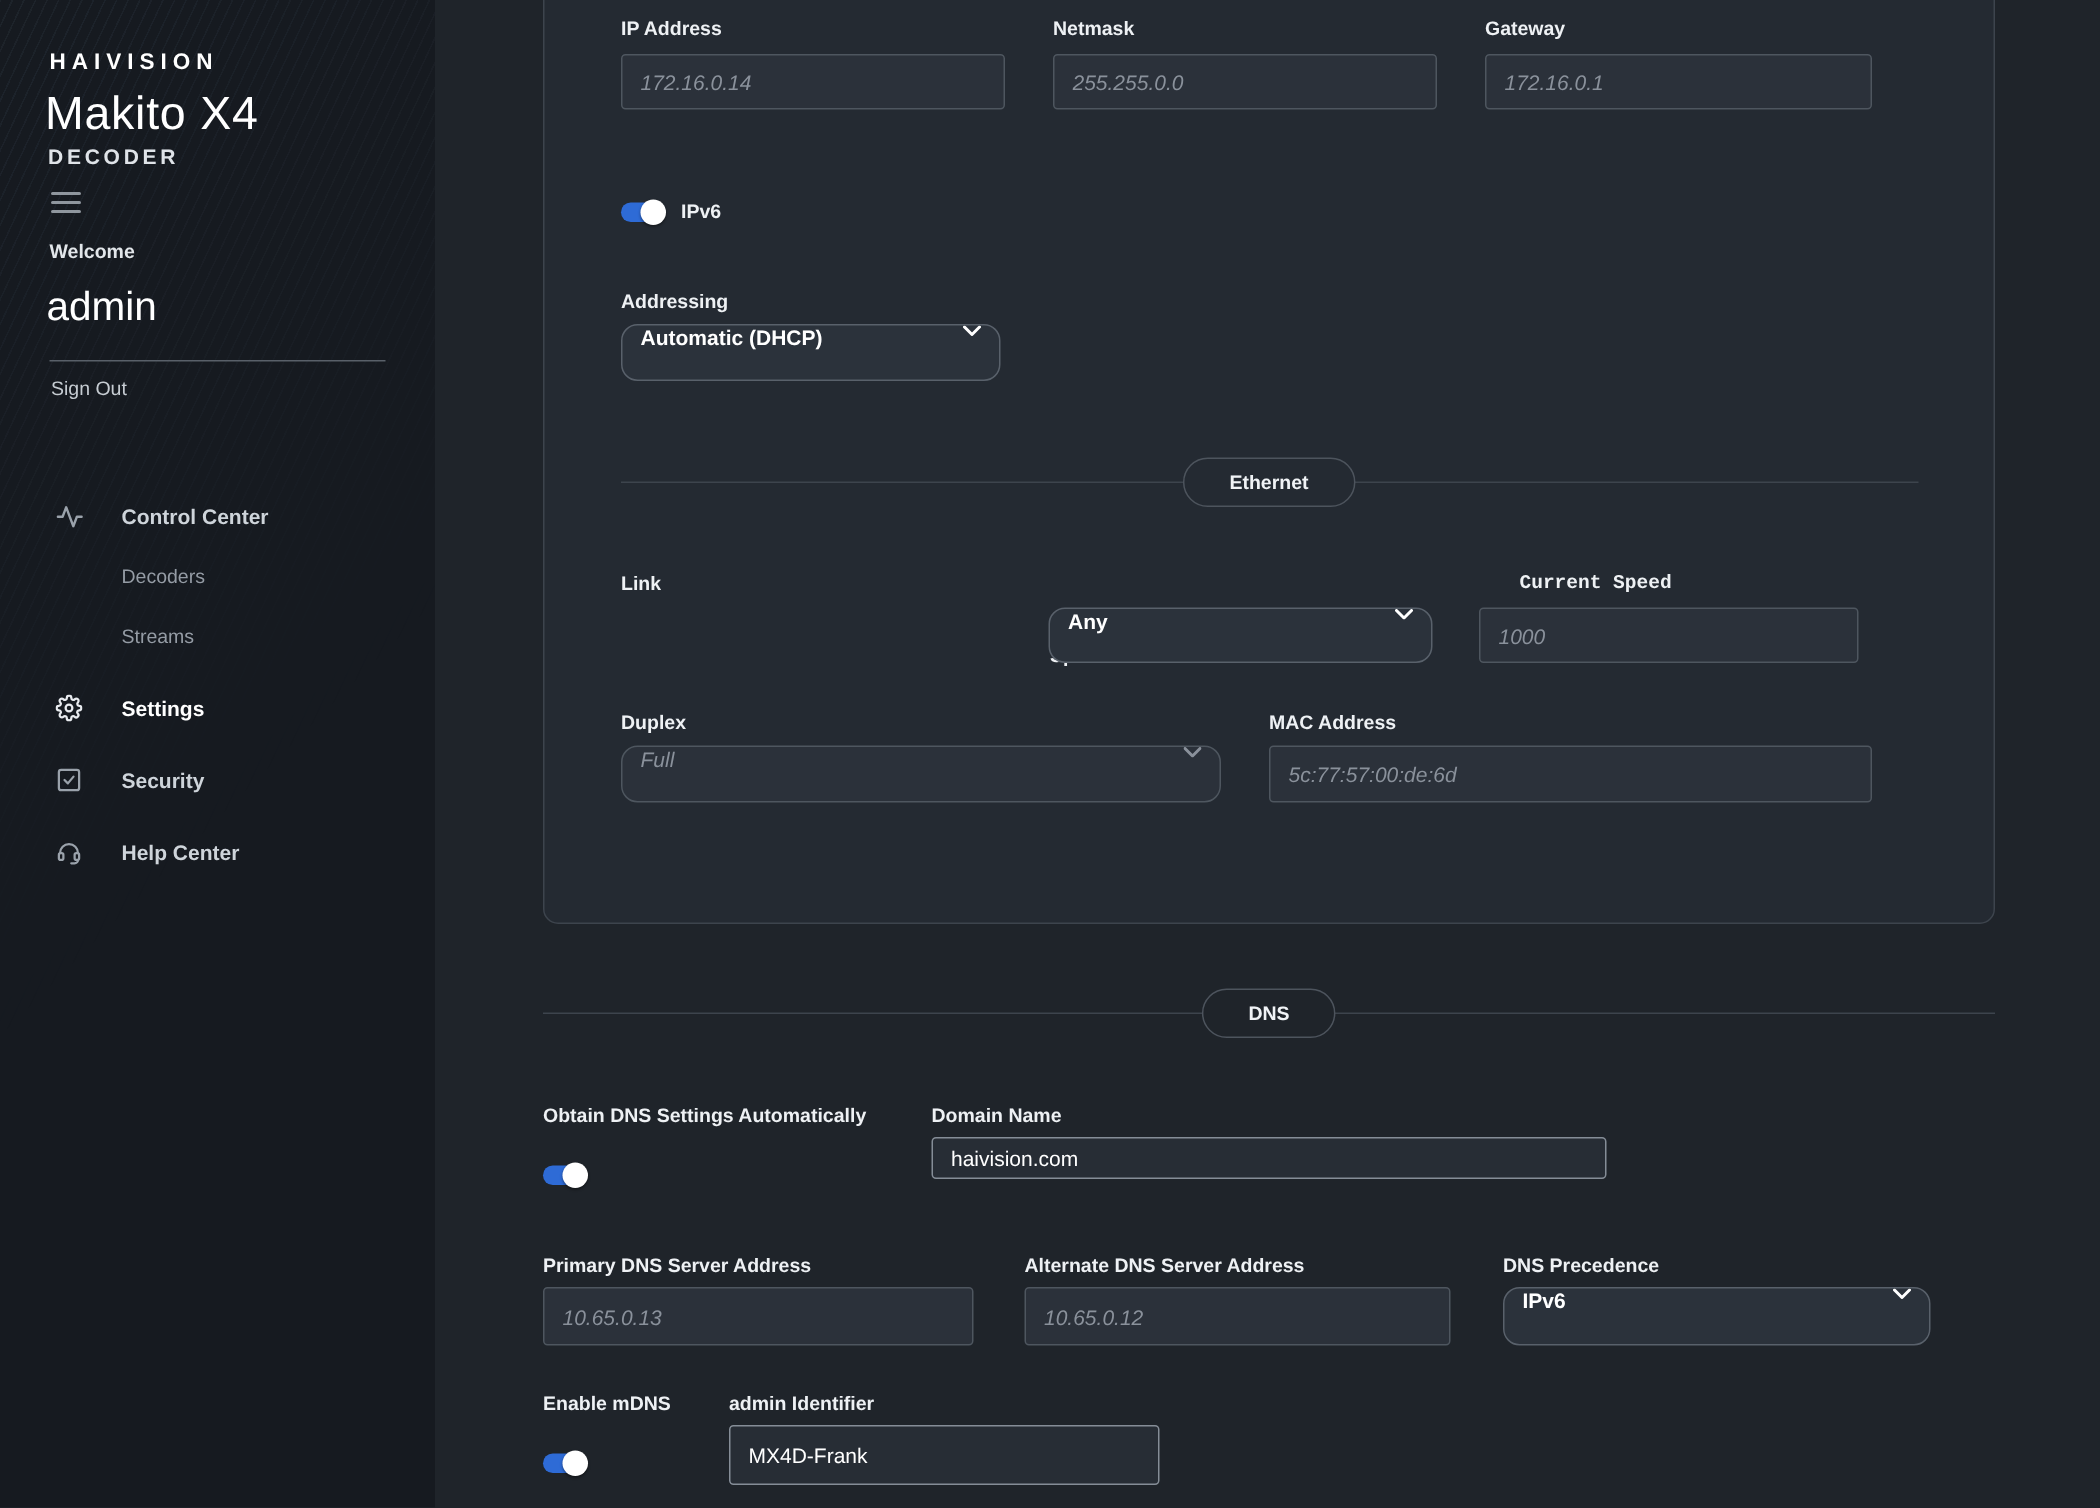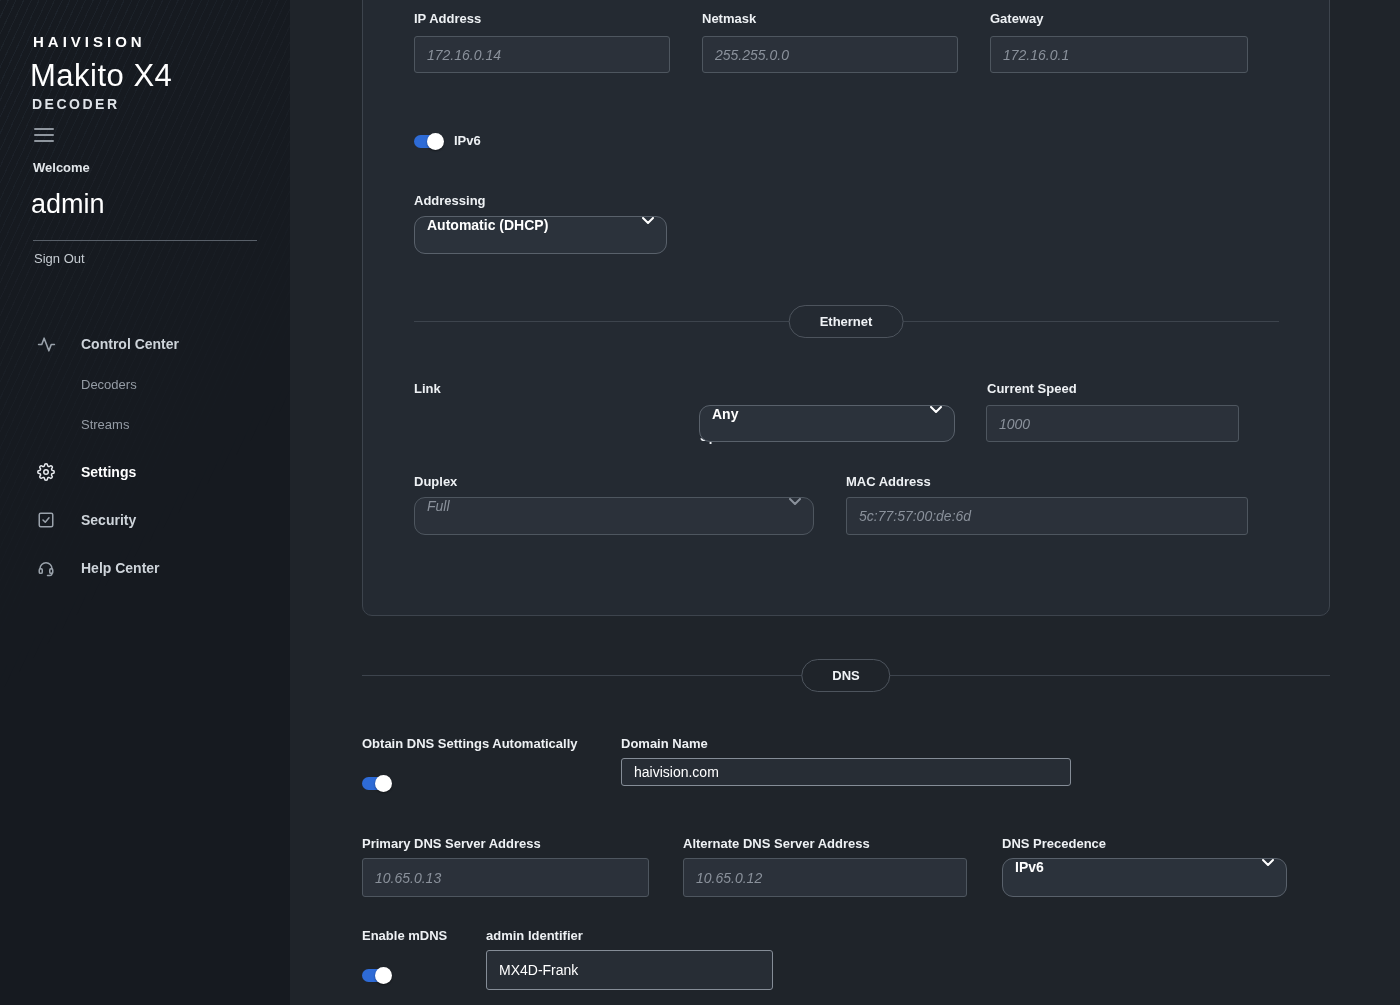--- a/index.html
+++ b/index.html
@@ -172,21 +172,21 @@
     <div class="field-label" style="left:337px; top:414px;margin-top:48px;">Speed</div>
     <div class="select" style="left:336px; top:438px; width:256px; height:37px;">
       <span>Any</span>
       <span class="chevron">
         <svg width="12" height="7" viewBox="0 0 12 7" fill="none">
             <path d="M1 1l5 5 5-5" stroke="currentColor" stroke-width="2" stroke-linecap="round" stroke-linejoin="round"></path>
           </svg>
       </span>
     </div>
 
-    <div class="field-label" style="left:624px; top:414px;">Current Speed</div>
+    <div class="field-label" style="left:650px; top:414px;font-family:Liberation Mono, monospace;">Current Speed</div>
     <input class="text-input readonly" style="left: 623px; top: 438px; width: 253px; height: 37px;" readonly="" value="1000">
 
     <div class="field-label" style="left:51px; top:507px;">Duplex</div>
     <div class="select disabled" style="left:51px; top:530px; width:400px; height:38px;">
       <span>Full</span>
       <span class="chevron">
         <svg width="12" height="7" viewBox="0 0 12 7" fill="none">
             <path d="M1 1l5 5 5-5" stroke="currentColor" stroke-width="2" stroke-linecap="round" stroke-linejoin="round"></path>
           </svg>
       </span>

